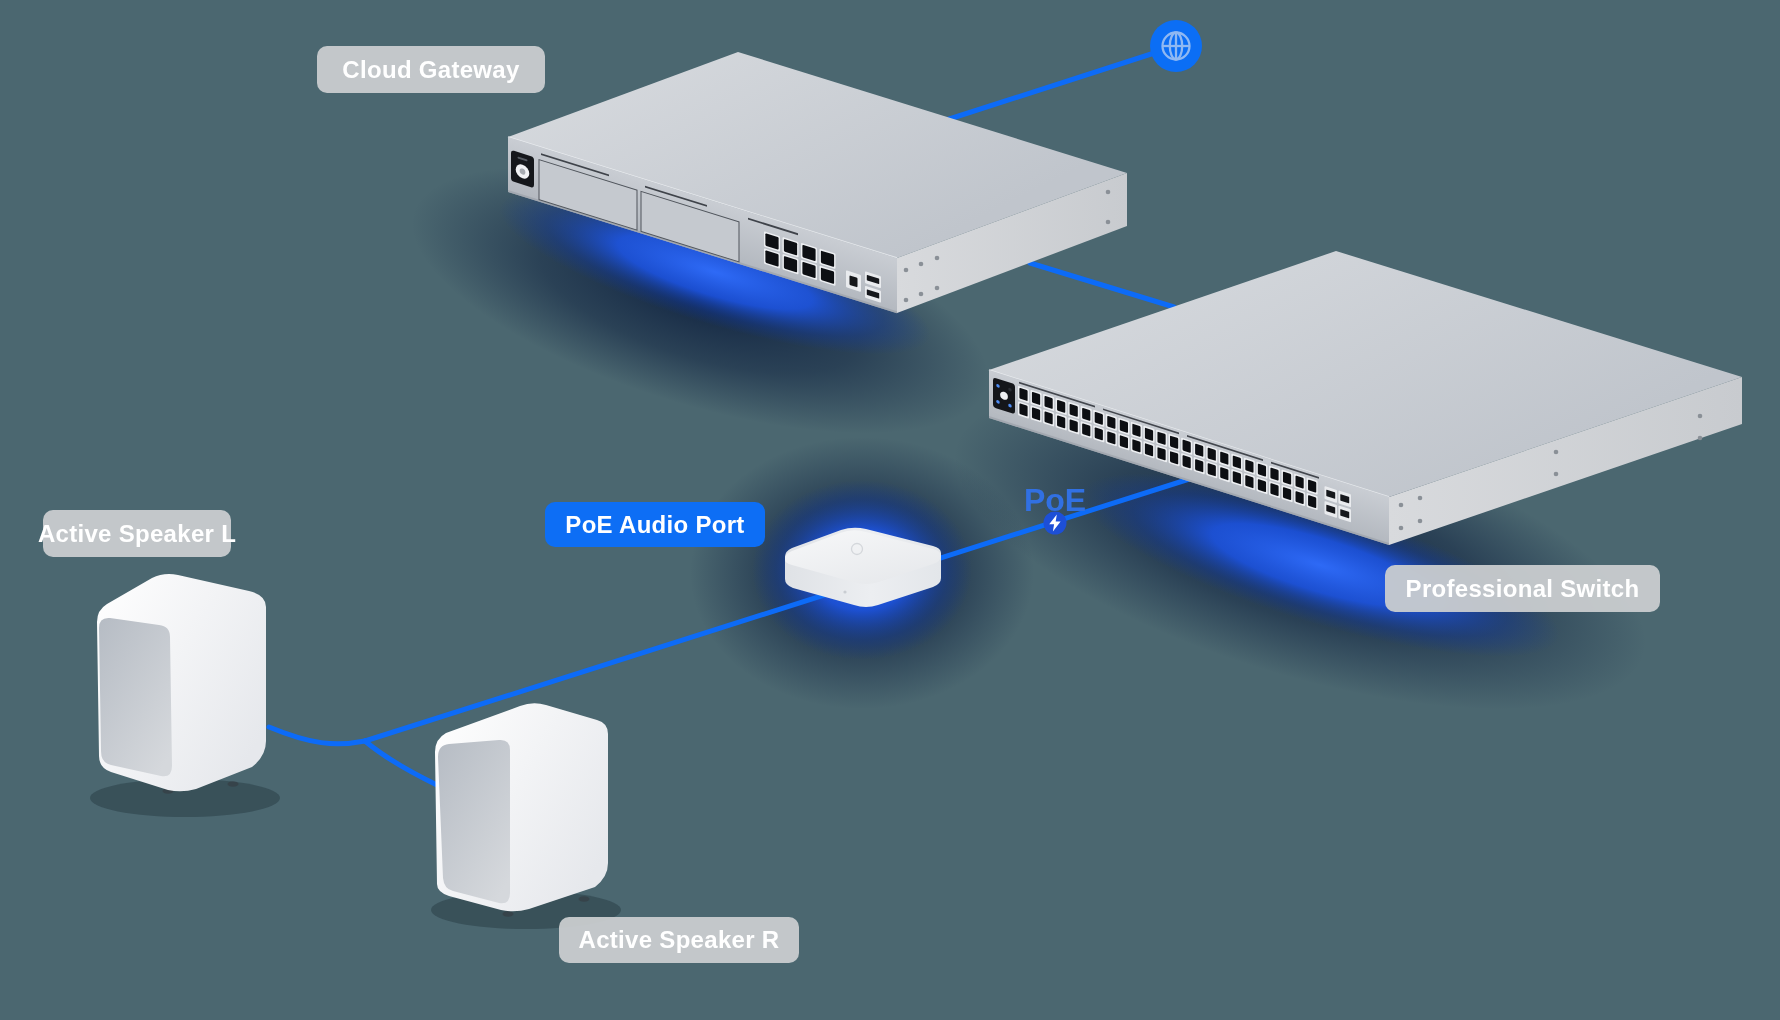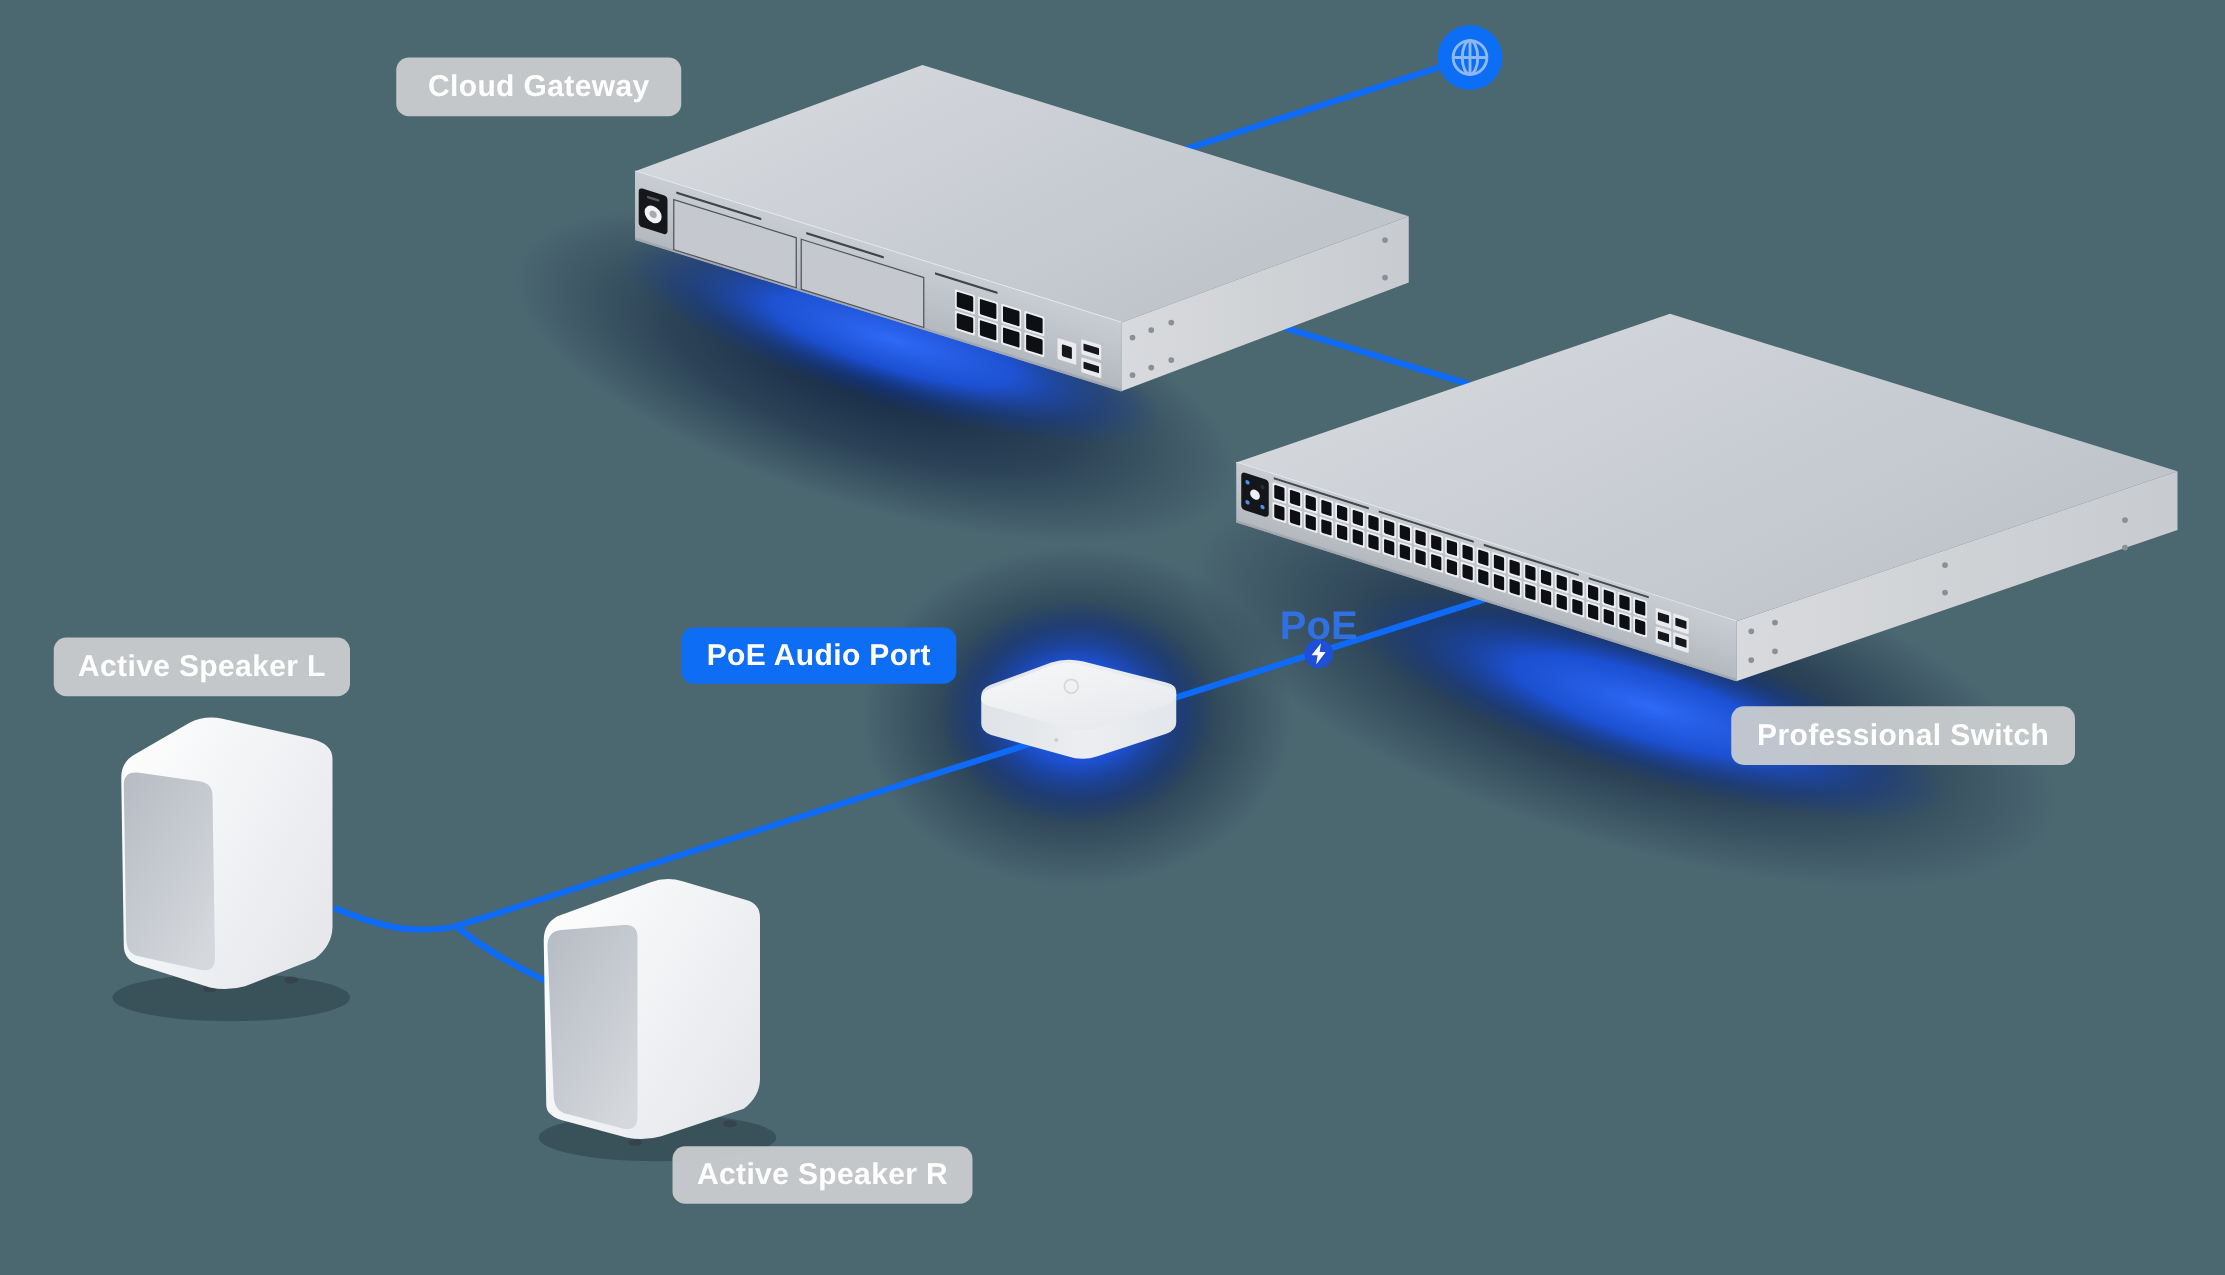--- a/index.html
+++ b/index.html
@@ -13,22 +13,22 @@
   .badge{
     position:absolute;display:flex;align-items:center;justify-content:center;
     border-radius:10px;color:#fff;font-weight:700;font-size:24px;
     letter-spacing:.3px;white-space:nowrap;
   }
   .badge-gray{background:var(--badge-gray,rgba(201,204,207,.95));}
   .badge-blue{background:var(--badge-blue,#0d6ef5);}
   #badge-cloud-gateway{left:317px;top:46px;width:228px;height:47px;}
   #badge-professional-switch{left:1385px;top:565px;width:275px;height:47px;}
   #badge-poe-audio-port{left:545px;top:502px;width:220px;height:45px;}
-  #badge-active-speaker-l{left:43px;top:510px;width:237px;height:47px;}
-  #badge-active-speaker-r{left:538px;top:917px;width:240px;height:46px;}
+  #badge-active-speaker-l{left:43px;top:510px;width:188px;height:47px;}
+  #badge-active-speaker-r{left:559px;top:917px;width:240px;height:46px;}
   #poe-port-label{
     position:absolute;left:1022px;top:482px;width:66px;text-align:center;
     font-weight:700;font-size:32px;color:var(--poe-text,#3170e2);
   }
 </style>
 </head>
 <body>
 
 <div id="stage">
 

